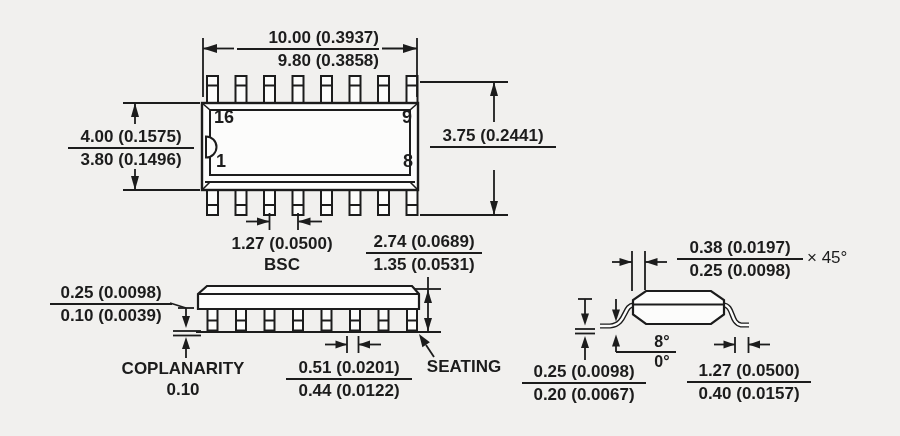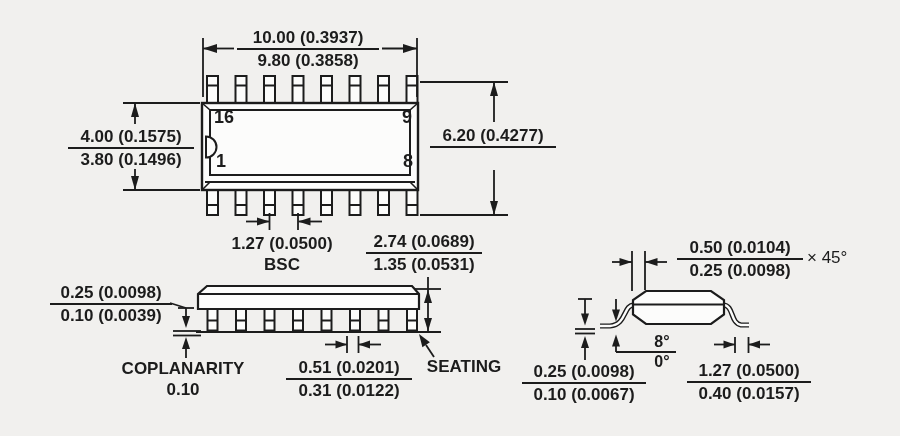--- a/index.html
+++ b/index.html
@@ -178,32 +178,32 @@
       <path d="M 646,291 L 711,291 L 724,300 L 724,314.5 L 711,324 L 646,324 L 633,314.5 L 633,300 Z" fill="#fcfcfb" stroke="none"></path>
       <path d="M 634,305 C 623,305 627,324.5 610,326 L 600,326" stroke-width="5.2"></path>
       <path d="M 634,305 C 623,305 627,324.5 610,326 L 600,326" stroke="#fcfcfb" stroke-width="2.4"></path>
       <path d="M 723,305 C 734,305 730,323 741,325 L 749,325" stroke-width="5.2"></path>
       <path d="M 723,305 C 734,305 730,323 741,325 L 749,325" stroke="#fcfcfb" stroke-width="2.4"></path>
       <path d="M 646,291 L 711,291 L 724,300 L 724,314.5 L 711,324 L 646,324 L 633,314.5 L 633,300 Z" stroke-width="2.2"></path>
       <line x1="633" y1="304.5" x2="724" y2="304.5" stroke-width="1.8"></line>
     </g>
   </svg>
 
-  <div class="dim" style="left:237px;top:27px;width:142px;">
+  <div class="dim" style="left:237px;top:27px;width:142px;text-align:right;">
     <span class="t">10.00 (0.3937)</span>
     <span class="b">9.80 (0.3858)</span>
   </div>
 
   <div class="dim" style="left:68px;top:126px;width:126px;">
     <span class="t">4.00 (0.1575)</span>
     <span class="b">3.80 (0.1496)</span>
   </div>
 
   <div class="dim" style="left:430px;top:125px;width:126px;">
-    <span class="t">6.20 (0.4277)</span>
+    <span class="t">3.75 (0.2441)</span>
   </div>
 
   <div class="dim nobar" style="left:221px;top:233px;width:122px;">
     <span class="t">1.27 (0.0500)</span>
     <span class="b">BSC</span>
   </div>
 
   <div class="dim" style="left:366px;top:231px;width:116px;">
     <span class="t">2.74 (0.0689)</span>
     <span class="b">1.35 (0.0531)</span>
@@ -214,41 +214,41 @@
     <span class="b">0.10 (0.0039)</span>
   </div>
 
   <div class="dim nobar" style="left:106px;top:358px;width:154px;">
     <span class="t">COPLANARITY</span>
     <span class="b">0.10</span>
   </div>
 
   <div class="dim" style="left:286px;top:357px;width:126px;">
     <span class="t">0.51 (0.0201)</span>
-    <span class="b">0.31 (0.0122)</span>
+    <span class="b">0.44 (0.0122)</span>
   </div>
 
   <div class="dim nobar leftalign" style="left:414px;top:356px;width:100px;">
     <span class="t">SEATING</span>
   </div>
 
   <div class="dim" style="left:677px;top:237px;width:126px;">
-    <span class="t">0.50 (0.0104)</span>
+    <span class="t">0.38 (0.0197)</span>
     <span class="b">0.25 (0.0098)</span>
   </div>
   <div class="suffix" style="left:807px;top:248px;">× 45°</div>
 
   <div class="dim small" style="left:648px;top:333px;width:28px;">
     <span class="t">8°</span>
     <span class="b">0°</span>
   </div>
 
   <div class="dim" style="left:522px;top:361px;width:124px;">
     <span class="t">0.25 (0.0098)</span>
-    <span class="b">0.10 (0.0067)</span>
+    <span class="b">0.20 (0.0067)</span>
   </div>
 
   <div class="dim" style="left:687px;top:360px;width:124px;">
     <span class="t">1.27 (0.0500)</span>
     <span class="b">0.40 (0.0157)</span>
   </div>
 
   <div class="pinnum" style="left:214px;top:109px;">16</div>
   <div class="pinnum" style="left:402px;top:109px;">9</div>
   <div class="pinnum" style="left:216px;top:153px;">1</div>

